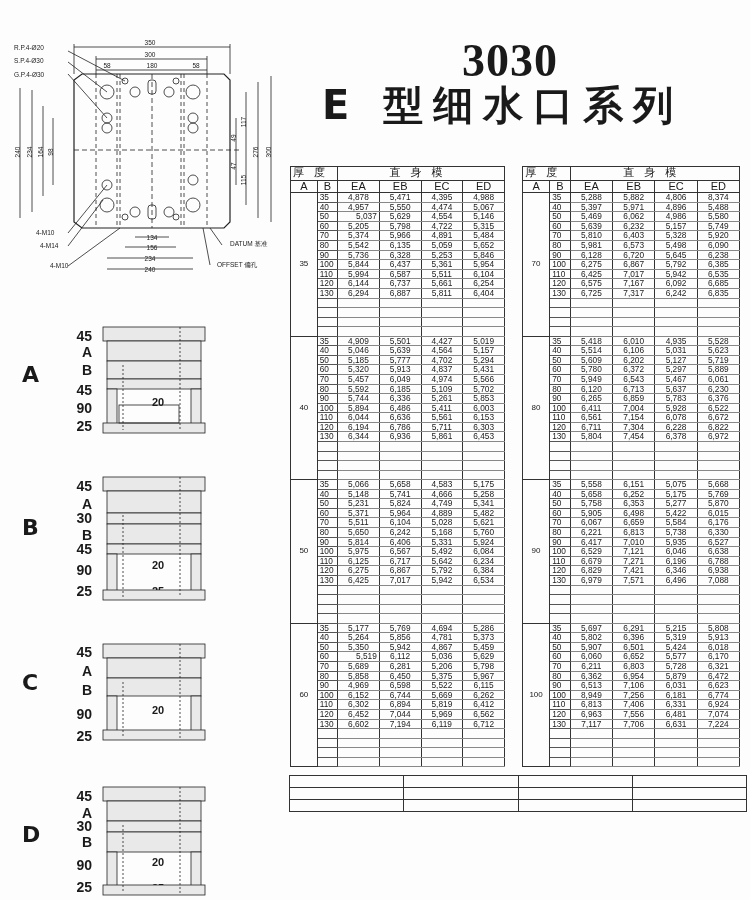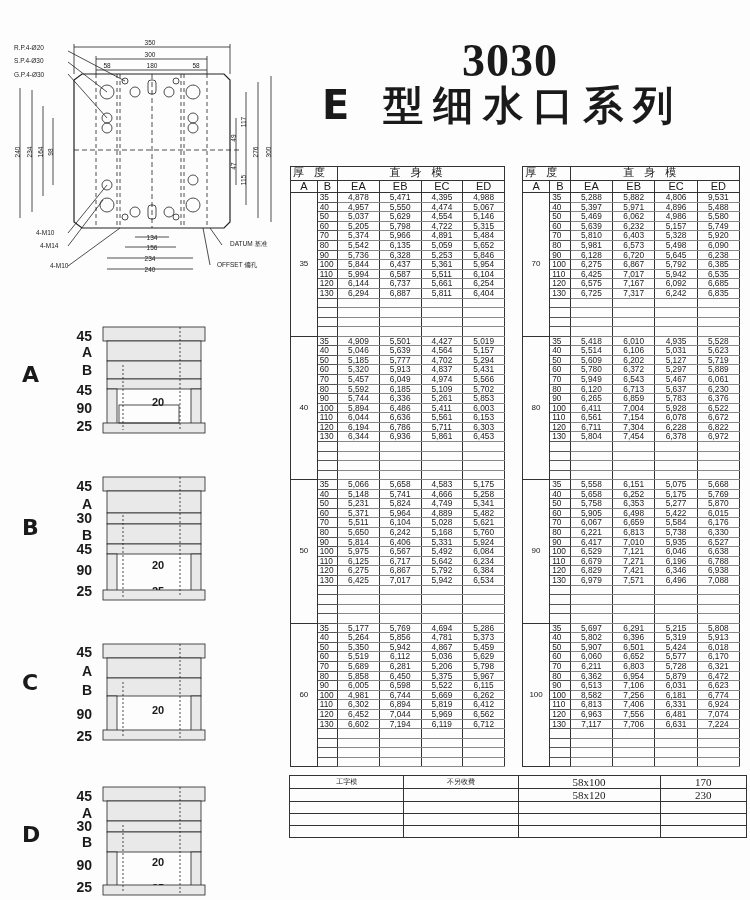--- a/index.html
+++ b/index.html
@@ -264,21 +264,21 @@
       </tr>
       <tr class="grp-row">
         <td class="bcell" style="height: 8.5px;">40</td>
         <td class="vcell" style="height: 8.5px;">4,957</td>
         <td class="vcell" style="height: 8.5px;">5,550</td>
         <td class="vcell" style="height: 8.5px;">4,474</td>
         <td class="vcell" style="height: 8.5px;">5,067</td>
       </tr>
       <tr class="grp-row">
         <td class="bcell" style="height: 8.5px;">50</td>
-        <td class="vcell" style="height: 8.5px;">5,037</td>
+        <td class="vcell" style="height: 8.5px; text-align: right;">5,037</td>
         <td class="vcell" style="height: 8.5px;">5,629</td>
         <td class="vcell" style="height: 8.5px;">4,554</td>
         <td class="vcell" style="height: 8.5px;">5,146</td>
       </tr>
       <tr class="grp-row">
         <td class="bcell" style="height: 8.5px;">60</td>
         <td class="vcell" style="height: 8.5px;">5,205</td>
         <td class="vcell" style="height: 8.5px;">5,798</td>
         <td class="vcell" style="height: 8.5px;">4,722</td>
         <td class="vcell" style="height: 8.5px;">5,315</td>
@@ -589,49 +589,49 @@
       </tr>
       <tr class="grp-row">
         <td class="bcell" style="height: 8.5px;">50</td>
         <td class="vcell" style="height: 8.5px;">5,350</td>
         <td class="vcell" style="height: 8.5px;">5,942</td>
         <td class="vcell" style="height: 8.5px;">4,867</td>
         <td class="vcell" style="height: 8.5px;">5,459</td>
       </tr>
       <tr class="grp-row">
         <td class="bcell" style="height: 8.5px;">60</td>
-        <td class="vcell" style="height: 8.5px;">5,519</td>
+        <td class="vcell" style="height: 8.5px; text-align: right;">5,519</td>
         <td class="vcell" style="height: 8.5px;">6,112</td>
         <td class="vcell" style="height: 8.5px;">5,036</td>
         <td class="vcell" style="height: 8.5px;">5,629</td>
       </tr>
       <tr class="grp-row">
         <td class="bcell" style="height: 8.5px;">70</td>
         <td class="vcell" style="height: 8.5px;">5,689</td>
         <td class="vcell" style="height: 8.5px;">6,281</td>
         <td class="vcell" style="height: 8.5px;">5,206</td>
         <td class="vcell" style="height: 8.5px;">5,798</td>
       </tr>
       <tr class="grp-row">
         <td class="bcell" style="height: 8.5px;">80</td>
         <td class="vcell" style="height: 8.5px;">5,858</td>
         <td class="vcell" style="height: 8.5px;">6,450</td>
         <td class="vcell" style="height: 8.5px;">5,375</td>
         <td class="vcell" style="height: 8.5px;">5,967</td>
       </tr>
       <tr class="grp-row">
         <td class="bcell" style="height: 8.5px;">90</td>
-        <td class="vcell" style="height: 8.5px;">6,005</td>
+        <td class="vcell" style="height: 8.5px;">4,969</td>
         <td class="vcell" style="height: 8.5px;">6,598</td>
         <td class="vcell" style="height: 8.5px;">5,522</td>
         <td class="vcell" style="height: 8.5px;">6,115</td>
       </tr>
       <tr class="grp-row">
         <td class="bcell" style="height: 8.5px;">100</td>
-        <td class="vcell" style="height: 8.5px;">4,981</td>
+        <td class="vcell" style="height: 8.5px;">6,152</td>
         <td class="vcell" style="height: 8.5px;">6,744</td>
         <td class="vcell" style="height: 8.5px;">5,669</td>
         <td class="vcell" style="height: 8.5px;">6,262</td>
       </tr>
       <tr class="grp-row">
         <td class="bcell" style="height: 8.5px;">110</td>
         <td class="vcell" style="height: 8.5px;">6,302</td>
         <td class="vcell" style="height: 8.5px;">6,894</td>
         <td class="vcell" style="height: 8.5px;">5,819</td>
         <td class="vcell" style="height: 8.5px;">6,412</td>
@@ -696,21 +696,21 @@
       <th>ED</th>
     </tr>
   </thead>
   <tbody>
       <tr class="grp-row">
         <td rowspan="15" class="acell">70</td>
         <td class="bcell" style="height: 8.5px;">35</td>
         <td class="vcell" style="height: 8.5px;">5,288</td>
         <td class="vcell" style="height: 8.5px;">5,882</td>
         <td class="vcell" style="height: 8.5px;">4,806</td>
-        <td class="vcell" style="height: 8.5px;">9,531</td>
+        <td class="vcell" style="height: 8.5px;">8,374</td>
       </tr>
       <tr class="grp-row">
         <td class="bcell" style="height: 8.5px;">40</td>
         <td class="vcell" style="height: 8.5px;">5,397</td>
         <td class="vcell" style="height: 8.5px;">5,971</td>
         <td class="vcell" style="height: 8.5px;">4,896</td>
         <td class="vcell" style="height: 8.5px;">5,488</td>
       </tr>
       <tr class="grp-row">
         <td class="bcell" style="height: 8.5px;">50</td>
@@ -1060,21 +1060,21 @@
       </tr>
       <tr class="grp-row">
         <td class="bcell" style="height: 8.5px;">90</td>
         <td class="vcell" style="height: 8.5px;">6,513</td>
         <td class="vcell" style="height: 8.5px;">7,106</td>
         <td class="vcell" style="height: 8.5px;">6,031</td>
         <td class="vcell" style="height: 8.5px;">6,623</td>
       </tr>
       <tr class="grp-row">
         <td class="bcell" style="height: 8.5px;">100</td>
-        <td class="vcell" style="height: 8.5px;">8,582</td>
+        <td class="vcell" style="height: 8.5px;">8,949</td>
         <td class="vcell" style="height: 8.5px;">7,256</td>
         <td class="vcell" style="height: 8.5px;">6,181</td>
         <td class="vcell" style="height: 8.5px;">6,774</td>
       </tr>
       <tr class="grp-row">
         <td class="bcell" style="height: 8.5px;">110</td>
         <td class="vcell" style="height: 8.5px;">6,813</td>
         <td class="vcell" style="height: 8.5px;">7,406</td>
         <td class="vcell" style="height: 8.5px;">6,331</td>
         <td class="vcell" style="height: 8.5px;">6,924</td>
@@ -1120,43 +1120,31 @@
         <td class="vcell" style="height: 8.5px;"></td>
         <td class="vcell" style="height: 8.5px;"></td>
         <td class="vcell" style="height: 8.5px;"></td>
       </tr>
     </tbody>
 </table>
 
 <table class="acc">
   <tbody>
   <tr>
-    <td class="acc-sub" style="width:25%">工字模</td>
-    <td class="acc-sub" style="width:25%">不另收費</td>
-    <td class="acc-val">58x100</td>
-    <td class="acc-val">170</td>
-  </tr>
-  <tr>
-    <td></td>
         <td></td>
-    <td class="acc-val">58x120</td>
-    <td class="acc-val">230</td>
-  </tr>
+        <td></td>
+        <td></td>
+        <td></td>
+      </tr>
   <tr>
         <td></td>
         <td></td>
         <td></td>
         <td></td>
       </tr>
   <tr>
         <td></td>
         <td></td>
         <td></td>
         <td></td>
       </tr>
-  <tr>
-        <td></td>
-        <td></td>
-        <td></td>
-        <td></td>
-      </tr>
 </tbody>
   </table>
 
 </body></html>

